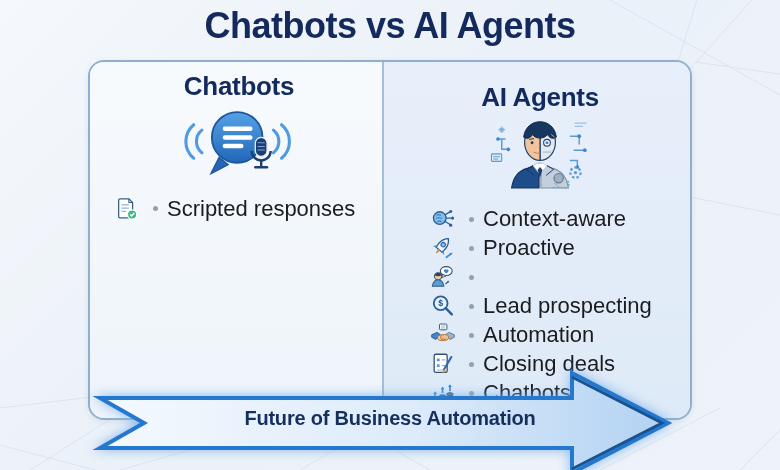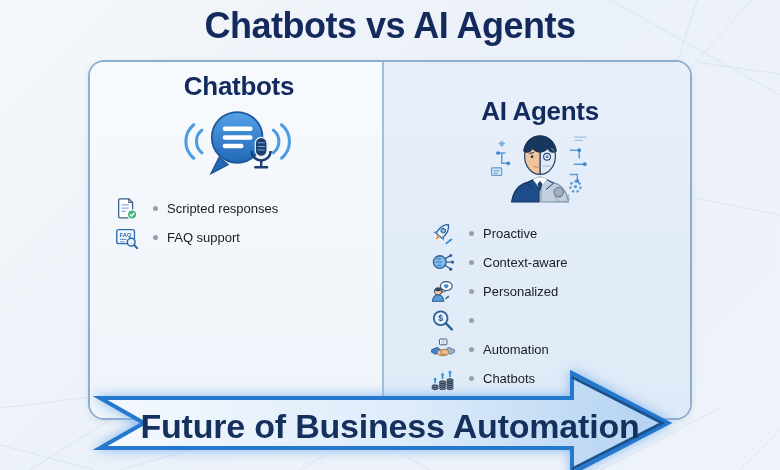--- a/index.html
+++ b/index.html
@@ -19,25 +19,25 @@
   .col-header{margin-top:9px;text-align:center;font-size:26px;font-weight:700;
               letter-spacing:-0.3px;color:#132a5e;}
   .hero{height:88px;display:flex;align-items:center;justify-content:center;overflow:visible;}
   .list{margin-top:4px;}
   .col-left .list{padding-left:18px;}
   .col-right .list{padding-left:40px;}
   .item{display:flex;align-items:center;height:29px;}
   .ic{width:26px;height:26px;flex:0 0 26px;display:inline-flex;}
   .ic svg{width:100%;height:100%;}
   .bullet{width:5px;height:5px;border-radius:50%;background:#97a0ab;margin:0 9px 0 13px;flex:0 0 5px;}
-  .label{font-size:13px;color:#1b1c20;white-space:nowrap;}
+  .label{font-size:22px;color:#1b1c20;white-space:nowrap;}
   .arrow-wrap{position:absolute;left:82px;top:368px;width:616px;height:106px;z-index:5;}
   .arrow-wrap svg{overflow:visible;filter:drop-shadow(0 0 6px rgba(125,178,238,.95));}
   .banner-text{position:absolute;left:110px;top:407px;width:560px;z-index:6;
-               text-align:center;font-size:34px;font-weight:700;color:#16305e;letter-spacing:-0.2px;}
+               text-align:center;font-size:20px;font-weight:700;color:#16305e;letter-spacing:-0.2px;}
   svg text{font-family:"Liberation Sans",sans-serif;}
 </style>
 </head>
 <body>
 
 <div class="stage">
 
   <svg class="mesh" width="780" height="470">
     <g stroke="#ccd9e8" stroke-width="1" opacity="0.55" fill="none">
       <path d="M700 -10 L640 185"></path>
@@ -101,33 +101,20 @@
               <circle cx="19.5" cy="20" r="5" fill="#41b883" stroke="#fff" stroke-width="1.3"></circle>
               <path d="M17.3 20l1.6 1.6 3-3.2" fill="none" stroke="#fff" stroke-width="1.5"></path>
             </svg>
           </span>
           <span class="bullet"></span>
           <span class="label">Scripted responses</span>
         </div>
 
 
 
-        <div class="item">
-          <span class="ic">
-            <svg viewBox="0 0 28 28">
-              <rect x="3" y="5" width="19" height="15" rx="2" fill="#f4f8fc" stroke="#2f6bb0" stroke-width="1.5"></rect>
-              <text x="6" y="12.5" font-size="6.2" font-weight="bold" fill="#2f6bb0">FAQ</text>
-              <path d="M6.5 15.5h7M6.5 18h5" stroke="#6d9fce" stroke-width="1.2"></path>
-              <circle cx="18.5" cy="18.5" r="4.2" fill="rgba(235,243,251,.9)" stroke="#2f6bb0" stroke-width="1.6"></circle>
-              <path d="M21.6 21.6L25 25" stroke="#2f6bb0" stroke-width="2.2" stroke-linecap="round"></path>
-            </svg>
-          </span>
-          <span class="bullet"></span>
-          <span class="label">FAQ support</span>
-        </div>
 
       </div>
     </div>
 
     <div class="col col-right">
       <div class="col-header">AI Agents</div>
       <div class="hero">
         <svg width="122" height="98" viewBox="0 0 130 105" style="margin-top:6px">
           <g stroke="#5e9bd4" stroke-width="1.6" fill="none">
             <path d="M20 30h8M24 30v11h7"></path>
@@ -163,93 +150,106 @@
           <path d="M57.5 58.5L65 68l7.5-9.5-4.5-2.5h-6z" fill="#fff" stroke="#b9c6d6" stroke-width=".8"></path>
           <path d="M65 60l-2.6 3.2L65 71.5l2.6-8.3z" fill="#1c3e70"></path>
           <path d="M57.5 58.5l-7 4 8 6.5M72.5 58.5l7 4-8 6.5" fill="none" stroke="#14345f" stroke-width="1"></path>
         </svg>
       </div>
       <div class="list">
 
         <div class="item">
           <span class="ic">
             <svg viewBox="0 0 28 28">
-              <g transform="rotate(40 13 12)">
-                <path d="M13 1.5c3 2.6 4.6 6.2 4.6 10.3l-.5 5.2h-8.2l-.5-5.2C8.4 7.7 10 4.1 13 1.5z" fill="#eef5fc" stroke="#2a6099" stroke-width="1.4"></path>
-                <circle cx="13" cy="10" r="2.4" fill="#8ec2ec" stroke="#2a6099" stroke-width="1.1"></circle>
-                <path d="M8.7 13.5l-3.2 4.8 3.7-1.1zM17.3 13.5l3.2 4.8-3.7-1.1z" fill="#3f86cf"></path>
-                <path d="M11.6 17h2.8l-1.4 4.6z" fill="#f2a33c" stroke="#c97b1f" stroke-width=".7"></path>
-              </g>
-              <path d="M17 24.5l5.5-4.2" stroke="#2f8fd8" stroke-width="1.9" fill="none"></path>
-              <path d="M24.5 19l-3.6.4 1.6 2.8z" fill="#2f8fd8"></path>
-            </svg>
-          </span>
-          <span class="bullet"></span>
-          <span class="label">Proactive</span>
-        </div>
-
-        <div class="item">
-          <span class="ic">
-            <svg viewBox="0 0 28 28">
               <circle cx="10.5" cy="13" r="6.8" fill="#85bce8" stroke="#2a6099" stroke-width="1.4"></circle>
               <path d="M7 10c1.6-1 3.2-1 4.8 0M6.3 13.5c2.1-1.2 4.2-1.2 6.3 0M7.8 17c1.6-1 3.1-1 4.6 0" fill="none" stroke="#3f7fc0" stroke-width="1.2"></path>
               <path d="M16 9.5l5.5-3.2M17.3 13h6M16 16.5l5.5 3.5" fill="none" stroke="#2a6099" stroke-width="1.4"></path>
               <circle cx="22.3" cy="5.9" r="1.7" fill="#2a6099"></circle>
               <circle cx="24.3" cy="13" r="1.7" fill="#2a6099"></circle>
               <circle cx="22.3" cy="20.6" r="1.7" fill="#2a6099"></circle>
             </svg>
           </span>
           <span class="bullet"></span>
           <span class="label">Context-aware</span>
+        </div>
+
+        <div class="item">
+          <span class="ic">
+            <svg viewBox="0 0 28 28">
+              <g transform="rotate(40 13 12)">
+                <path d="M13 1.5c3 2.6 4.6 6.2 4.6 10.3l-.5 5.2h-8.2l-.5-5.2C8.4 7.7 10 4.1 13 1.5z" fill="#eef5fc" stroke="#2a6099" stroke-width="1.4"></path>
+                <circle cx="13" cy="10" r="2.4" fill="#8ec2ec" stroke="#2a6099" stroke-width="1.1"></circle>
+                <path d="M8.7 13.5l-3.2 4.8 3.7-1.1zM17.3 13.5l3.2 4.8-3.7-1.1z" fill="#3f86cf"></path>
+                <path d="M11.6 17h2.8l-1.4 4.6z" fill="#f2a33c" stroke="#c97b1f" stroke-width=".7"></path>
+              </g>
+              <path d="M17 24.5l5.5-4.2" stroke="#2f8fd8" stroke-width="1.9" fill="none"></path>
+              <path d="M24.5 19l-3.6.4 1.6 2.8z" fill="#2f8fd8"></path>
+            </svg>
+          </span>
+          <span class="bullet"></span>
+          <span class="label">Proactive</span>
         </div>
 
         <div class="item">
           <span class="ic">
             <svg viewBox="0 0 28 28">
               <ellipse cx="17.5" cy="7.6" rx="6.4" ry="4.8" fill="#fff" stroke="#37506f" stroke-width="1.2"></ellipse>
               <path d="M14.5 11.5l-2.2 3.3 4.8-1.8z" fill="#fff" stroke="#37506f" stroke-width=".9"></path>
               <path d="M17.5 10.2c-2.3-1.4-3.1-2.9-2.2-4 .6-.8 1.7-.7 2.2.1.5-.8 1.6-.9 2.2-.1.9 1.1.1 2.6-2.2 4z" fill="#3f86cf"></path>
               <circle cx="8.7" cy="13.3" r="3.9" fill="#f5c9a2" stroke="#37506f" stroke-width="1.1"></circle>
               <path d="M8.7 9.4a3.9 3.9 0 0 1 3.7 2.7 7.8 7.8 0 0 1-7.4 0 3.9 3.9 0 0 1 3.7-2.7z" fill="#2e4257"></path>
               <path d="M2.5 24c.7-4.7 3.2-7 6.2-7s5.5 2.3 6.2 7z" fill="#5d9bd7" stroke="#2b5a8a" stroke-width="1.1"></path>
               <path d="M16.5 21.5l3.5-2.6" stroke="#2a6099" stroke-width="1.3" fill="none"></path>
               <path d="M20.8 18l-2.3.3 1 1.8z" fill="#2a6099"></path>
             </svg>
           </span>
           <span class="bullet"></span>
-          <span class="label">Personalized</span>
         </div>
 
         <div class="item">
           <span class="ic">
             <svg viewBox="0 0 28 28">
               <circle cx="11.5" cy="11" r="7.4" fill="#e9f2fb" stroke="#2a6099" stroke-width="2"></circle>
               <text x="11.5" y="14.4" text-anchor="middle" font-size="9.5" font-weight="bold" fill="#1d4f8c">$</text>
               <path d="M16.9 16.4L23.5 23" stroke="#2a6099" stroke-width="2.6" stroke-linecap="round"></path>
             </svg>
           </span>
           <span class="bullet"></span>
+          <span class="label">Lead prospecting</span>
         </div>
 
         <div class="item">
           <span class="ic">
             <svg viewBox="0 0 28 28">
               <rect x="10.2" y="2.2" width="8" height="6.2" rx="1" fill="#fff" stroke="#37506f" stroke-width="1"></rect>
               <path d="M11.8 4.4h4.8M11.8 6.4h4.8" stroke="#8fb4da" stroke-width="1"></path>
               <path d="M1.8 13.8l5.8-2.6 3.4 2.2-4.6 5.4-4.6-2.4z" fill="#3f86cf" stroke="#2b5a8a" stroke-width="1"></path>
               <path d="M26.2 13.8l-5.8-2.6-3.4 2.2 4.6 5.4 4.6-2.4z" fill="#9fb3c8" stroke="#5b7693" stroke-width="1"></path>
               <ellipse cx="12.6" cy="17" rx="4.4" ry="3.1" fill="#f5c9a2" stroke="#a8743c" stroke-width="1"></ellipse>
               <ellipse cx="15.8" cy="16.6" rx="4.4" ry="3.1" fill="#edbd90" stroke="#a8743c" stroke-width="1"></ellipse>
               <path d="M12 18.8l2.6-.8M14.6 19.2l2.6-.9" stroke="#a8743c" stroke-width=".8" fill="none"></path>
             </svg>
           </span>
           <span class="bullet"></span>
           <span class="label">Automation</span>
         </div>
 
+        <div class="item">
+          <span class="ic">
+            <svg viewBox="0 0 28 28">
+              <rect x="4.5" y="3.5" width="14" height="19.5" rx="1.8" fill="#fff" stroke="#37506f" stroke-width="1.4"></rect>
+              <path d="M7.5 8.2l2.8 2.8M10.3 8.2l-2.8 2.8M7.5 14.4l2.8 2.8M10.3 14.4l-2.8 2.8" stroke="#3f86cf" stroke-width="1.2"></path>
+              <path d="M12.5 9.6h4M12.5 15.8h4M7.5 20.5h8" stroke="#8fb4da" stroke-width="1.2"></path>
+              <path d="M23 6.5L15.2 19.6" stroke="#2f6bb0" stroke-width="2.3" stroke-linecap="round"></path>
+              <path d="M15 19.9l-1.4 3.8 3.6-1.7z" fill="#f2a33c" stroke="#c97b1f" stroke-width=".6"></path>
+            </svg>
+          </span>
+          <span class="bullet"></span>
+          <span class="label">Closing deals</span>
+        </div>
 
         <div class="item">
           <span class="ic">
             <svg viewBox="0 0 28 28">
               <g fill="#5e6f85" stroke="#2c3a4e" stroke-width=".9">
                 <ellipse cx="5.5" cy="24" rx="3.5" ry="1.5"></ellipse>
                   <ellipse cx="5.5" cy="21.8" rx="3.5" ry="1.5"></ellipse>
                 <ellipse cx="13.5" cy="24" rx="3.5" ry="1.5"></ellipse>
                   <ellipse cx="13.5" cy="21.8" rx="3.5" ry="1.5"></ellipse>
                 <ellipse cx="13.5" cy="19.6" rx="3.5" ry="1.5"></ellipse>

